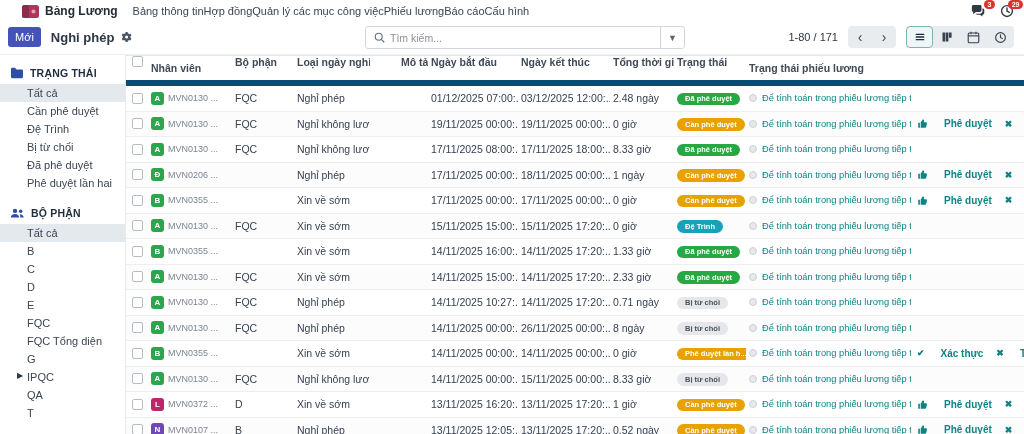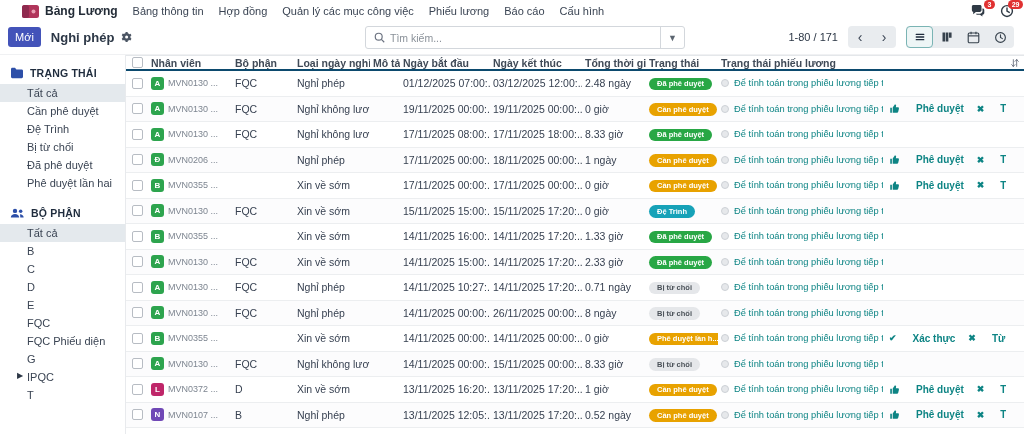--- a/index.html
+++ b/index.html
@@ -43,31 +43,31 @@
   .sidebar { width:126px; border-right:1px solid #e8eaed; padding-top:10px; overflow:hidden; flex:none; }
   .side-section { margin-bottom:13px; }
   .side-title { display:flex; align-items:center; gap:6px; padding:2px 4px 5px 10px;
     font-size:10.5px; font-weight:700; color:#1f2c3d; letter-spacing:.2px; }
   .side-item { padding:3px 4px 3px 27px; font-size:11px; color:#3a4453; cursor:pointer;
     position:relative; white-space:nowrap; }
   .side-item.selected { background:#e4e9ed; }
   .side-item .caret { position:absolute; left:17px; top:3px; font-size:8px; color:#2c3746; }
 
   .main { flex:1; overflow:hidden; }
-  .thead { display:flex; align-items:center; height:16px; border-top:1px solid #e4e7ea;
-    border-bottom:2px solid #0c4a6e; font-size:10.5px; font-weight:700; color:#404a57; }
+  .thead { display:flex; height:31px; border-top:1px solid #e4e7ea;
+    border-bottom:6px solid #0c4a6e; font-size:10.5px; font-weight:700; color:#404a57; }
   .trow { display:flex; align-items:center; height:25.5px; border-bottom:1px solid #eceef0;
     font-size:10.5px; background:#fff; }
   .trow:nth-child(even) { background:#fcfcfd; }
   .cell { padding:0 3px; white-space:nowrap; overflow:hidden; flex:none; }
   .c-sel{width:22px; display:flex; justify-content:center;}
   .c-emp{width:84px; display:flex; align-items:center;}
   .c-dept{width:62px;}
   .c-type{width:76px;}
-  .c-desc{width:30px;}
+  .c-desc{width:30px;margin-left:28px;}
   .c-start{width:90px;}
   .c-end{width:92px;}
   .c-total{width:64px;}
   .c-status{width:72px;}
   .c-pay{width:168px; display:flex; align-items:center; gap:5px;}
   .c-act{width:120px; display:flex; align-items:center; gap:13px;}
   .c-gear{width:18px; display:flex; justify-content:center;}
   .cb { width:11px; height:11px; border:1px solid #b7bcc3; border-radius:2px; background:#fff; display:inline-block; }
   .avatar { width:13px; height:13px; border-radius:3px; color:#fff; font-size:8px; font-weight:700;
     display:inline-flex; align-items:center; justify-content:center; margin-right:4px; flex:none; }
@@ -90,21 +90,21 @@
   <div class="brand">
     <span style="display:inline-flex">
       <svg width="17" height="13" viewBox="0 0 17 13">
           <rect width="17" height="13" rx="2.5" fill="#b0355b"></rect>
           <rect x="0" y="0" width="7" height="13" rx="2.5" fill="#8e2a4e"></rect>
           <circle cx="11.5" cy="6.5" r="2" fill="#e8a0b4"></circle>
         </svg>
     </span>
     <span>Bảng Lương</span>
   </div>
-  <div style="display:flex;gap:15px" id="nav-menus">
+  <div style="display:flex;" id="nav-menus">
       <span class="nav-item">Bảng thông tin</span>
       <span class="nav-item">Hợp đồng</span>
       <span class="nav-item">Quản lý các mục công việc</span>
       <span class="nav-item">Phiếu lương</span>
       <span class="nav-item">Báo cáo</span>
       <span class="nav-item">Cấu hình</span>
     </div>
   <div class="systray">
     <span class="tray-ic">
       <svg width="16" height="14" viewBox="0 0 18 16">
@@ -209,23 +209,24 @@
             </svg>
           </span>
           <span>BỘ PHẬN</span>
         </div>
         <div class="side-item selected">Tất cả</div>
         <div class="side-item">B</div>
         <div class="side-item">C</div>
         <div class="side-item">D</div>
         <div class="side-item">E</div>
         <div class="side-item">FQC</div>
-        <div class="side-item">FQC Phiếu diện</div>
+        <div class="side-item">FQC Tổng diện</div>
         <div class="side-item">G</div>
         <div class="side-item"><span class="caret">▶</span>IPQC</div>
+        <div class="side-item">QA</div>
         <div class="side-item">T</div>
       </div>
     </div>
 
   <div class="main">
     <div class="thead">
       <div class="cell c-sel">
           <span class="cb"></span>
         </div>
       <div class="cell c-emp">Nhân viên</div>

